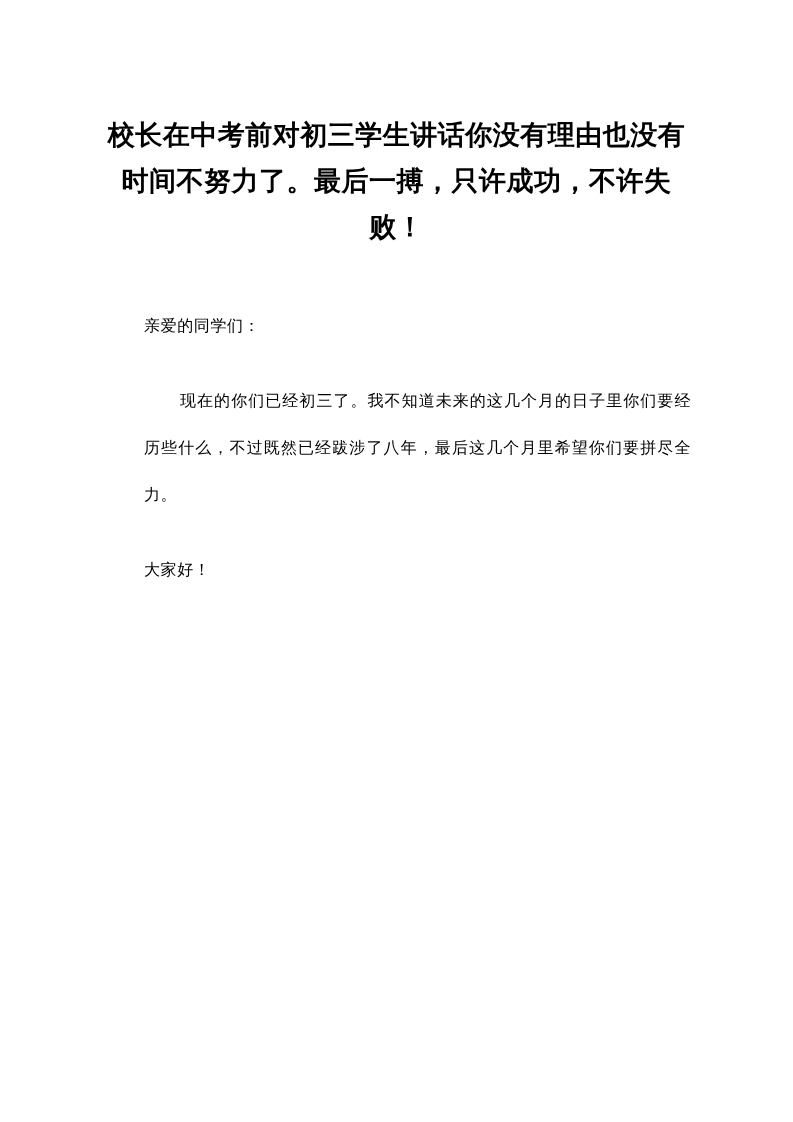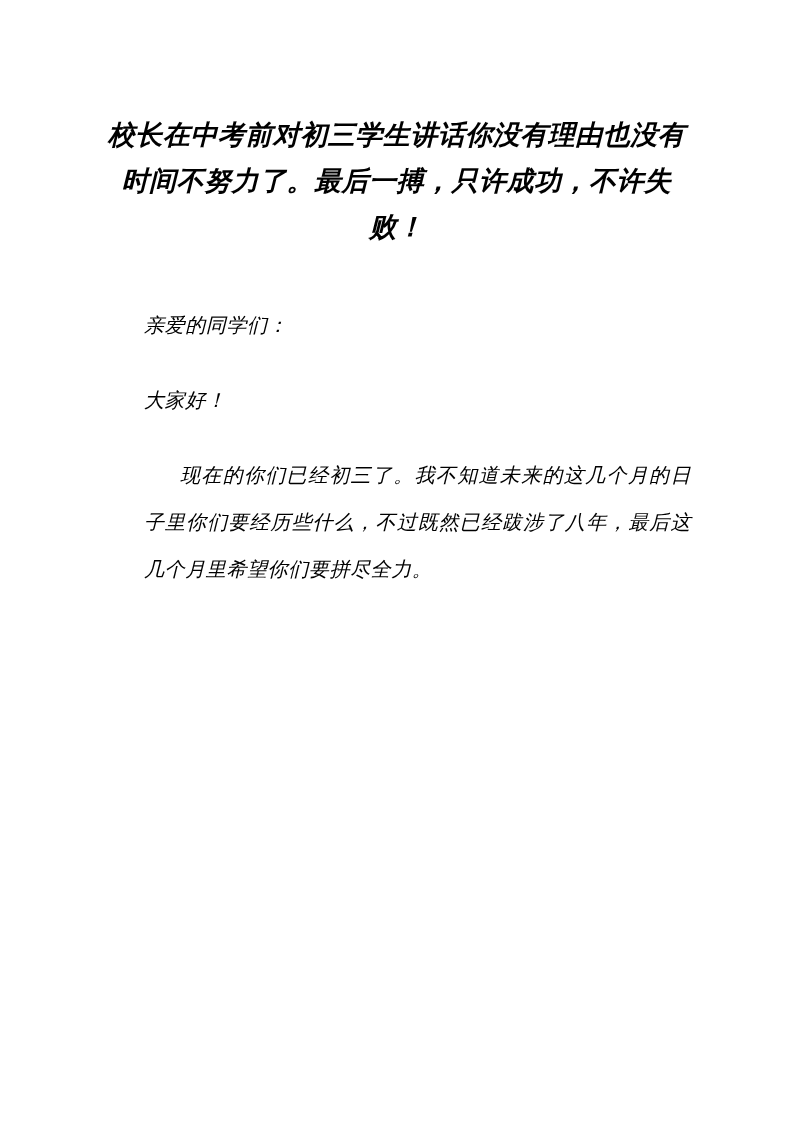--- a/index.html
+++ b/index.html
@@ -13,33 +13,32 @@
     font-family: "DejaVu Serif", "Liberation Serif", serif;
     color: #000000;
     overflow: hidden;
   }
   .page {
     position: relative;
     width: 793px;
     height: 1122px;
     box-sizing: border-box;
     padding: 112px 100px 60px 100px;
-    font-style: italic;
   }
   .doc-title {
     font-size: 27px;
     line-height: 46px;
     font-weight: bold;
     text-align: center;
     letter-spacing: 0.5px;
     margin: 0 0 52px 0;
     font-family: "DejaVu Serif", "Liberation Serif", serif;
   }
   .body-block {
-    font-size: 20px;
+    font-size: 16px;
     line-height: 47px;
     text-align: justify;
     text-justify: inter-ideograph;
     letter-spacing: 0.6px;
   }
   .para {
     margin: 0 0 28px 0;
   }
   .para:last-child {
     margin-bottom: 0;
@@ -57,20 +56,20 @@
 <body>
 
 <div class="page">
 
   <h1 class="doc-title">校长在中考前对初三学生讲话你没有理由也没有时间不努力了。最后一搏，只许成功，不许失败！</h1>
 
   <div class="body-block">
 
     <p class="para indent-1">亲爱的同学们：</p>
 
+    <p class="para indent-2">现在的你们已经初三了。我不知道未来的这几个月的日子里你们要经历些什么，不过既然已经跋涉了八年，最后这几个月里希望你们要拼尽全力。</p>
+
     <p class="para indent-1">大家好！</p>
-
-    <p class="para indent-2">现在的你们已经初三了。我不知道未来的这几个月的日子里你们要经历些什么，不过既然已经跋涉了八年，最后这几个月里希望你们要拼尽全力。</p>
 
 
 
   </div>
 </div>
 
 </body></html>

